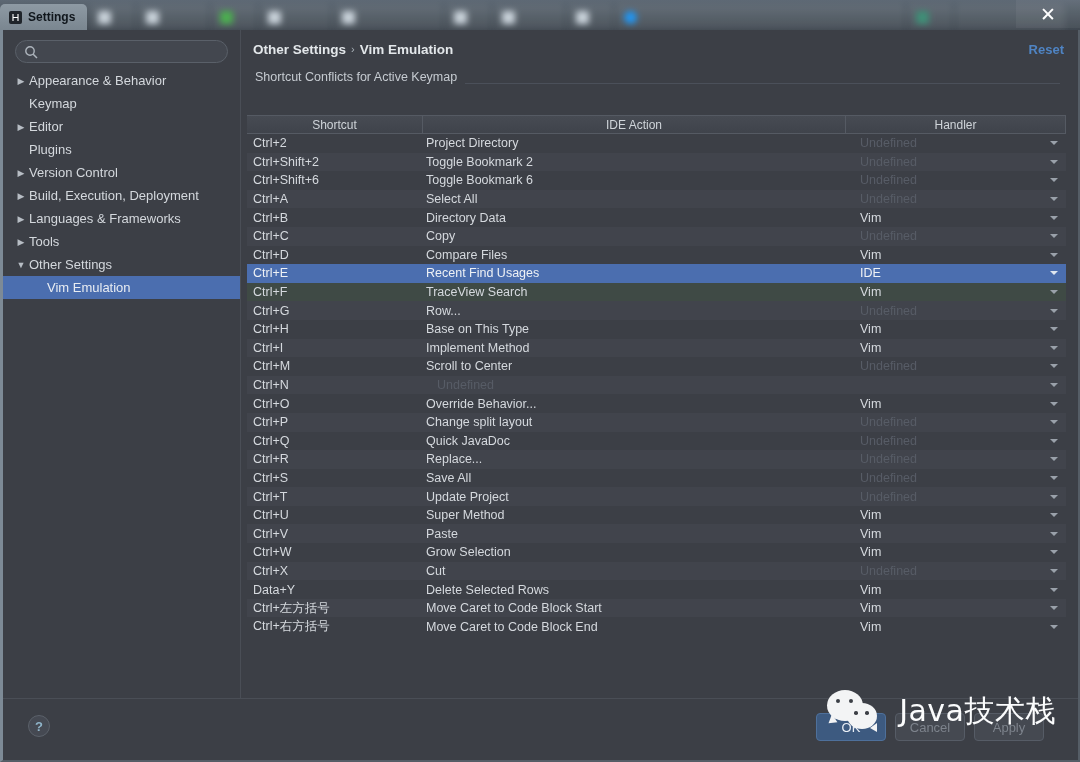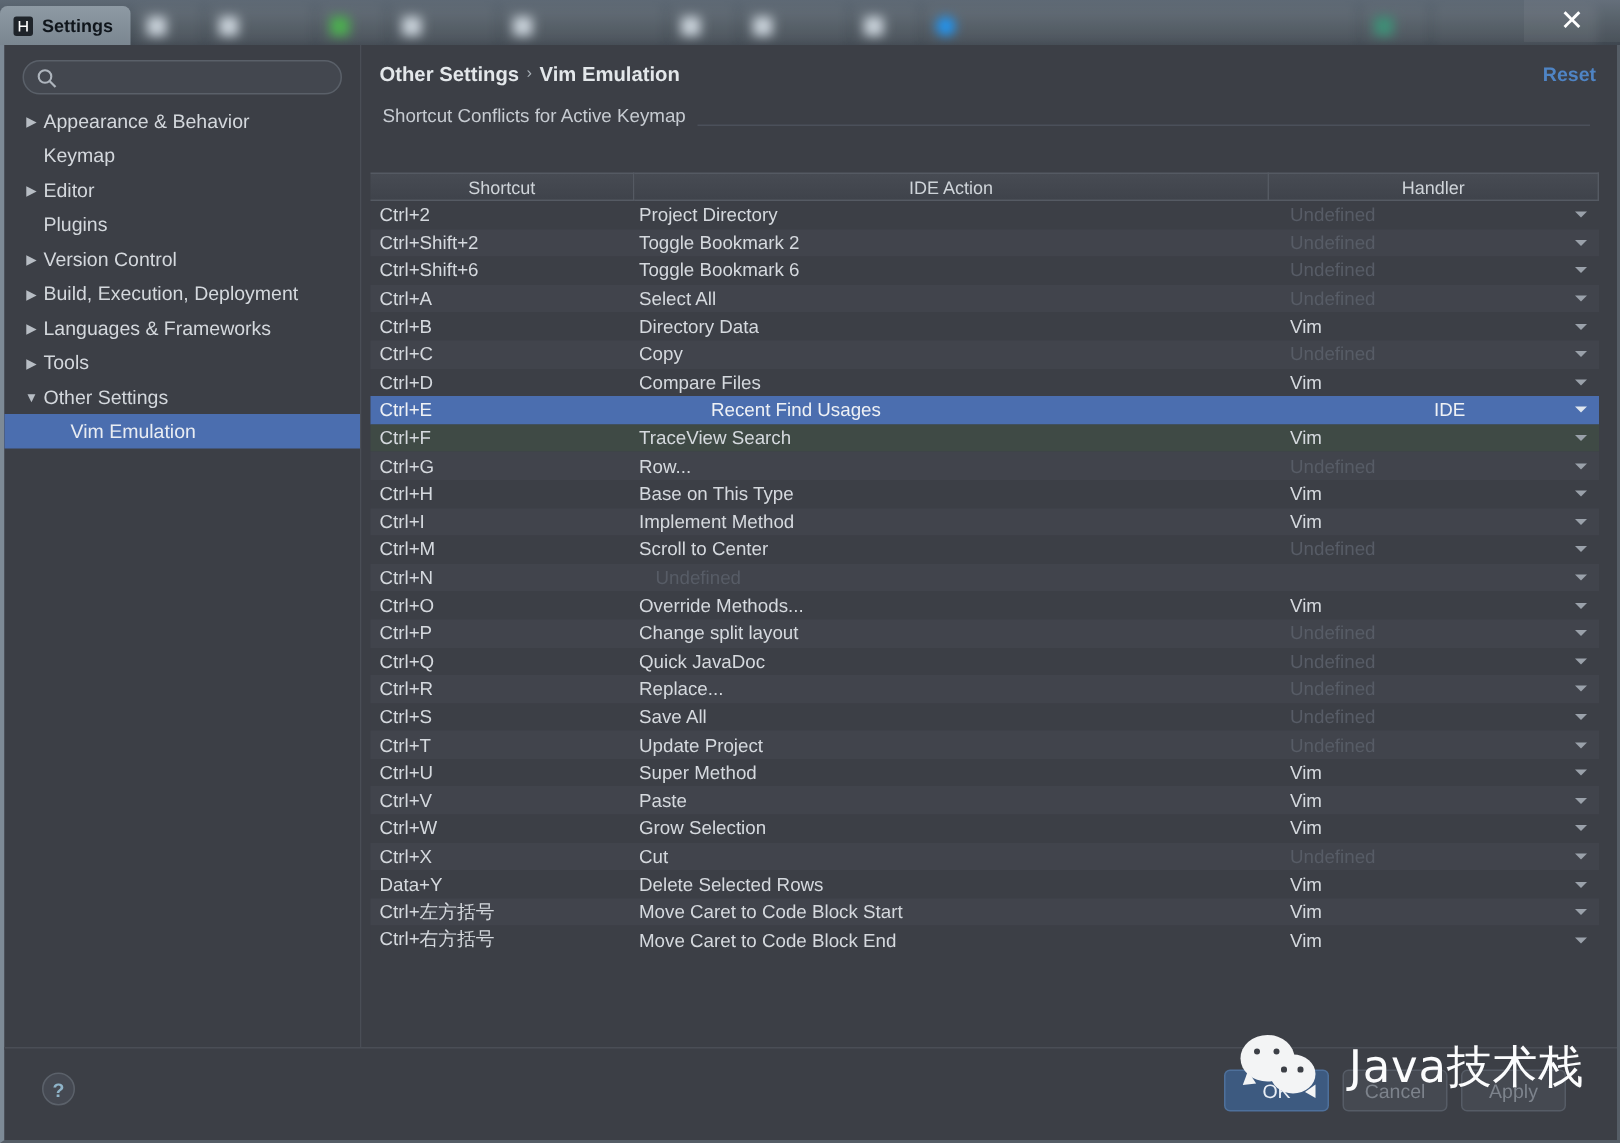--- a/index.html
+++ b/index.html
@@ -142,21 +142,21 @@
   .col-hd { flex: 1 1 auto; }
 
   #tbody { }
   .trow {
     display: flex; height: 18.6px; align-items: center;
     font-size: 12.5px;
   }
   .trow.odd  { background: #3c3f46; }
   .trow.even { background: #41444c; }
   .trow.hover { background: #3f4a45; }
-  .trow.selected { background: #4b6eaf; gap: 48px; }
+  .trow.selected { background: #4b6eaf; }
   .cell-sc { width: 176px; flex: 0 0 176px; padding-left: 6px; color: #d5d9de; white-space: nowrap; }
   .cell-ac { width: 423px; flex: 0 0 423px; padding-left: 3px; color: #d5d9de; white-space: nowrap; }
   .cell-hd {
     flex: 1 1 auto; position: relative; padding-left: 14px;
     color: #d5d9de; display: flex; align-items: center;
   }
   .trow.selected .cell-sc,
   .trow.selected .cell-ac,
   .trow.selected .cell-hd { color: #eef1f5; }
   .cell-hd.undefined { color: #575c66; }
@@ -482,21 +482,21 @@
           </div>
           <div class="trow even">
             <div class="cell-sc">Ctrl+N</div>
             <div class="cell-hd undefined">
               <span>Undefined</span>
               <span class="combo-arrow"></span>
             </div>
           </div>
           <div class="trow odd">
             <div class="cell-sc">Ctrl+O</div>
-            <div class="cell-ac">Override Methods...</div>
+            <div class="cell-ac">Override Behavior...</div>
             <div class="cell-hd">
               <span>Vim</span>
               <span class="combo-arrow"></span>
             </div>
           </div>
           <div class="trow even">
             <div class="cell-sc">Ctrl+P</div>
             <div class="cell-ac">Change split layout</div>
             <div class="cell-hd undefined">
               <span>Undefined</span>

